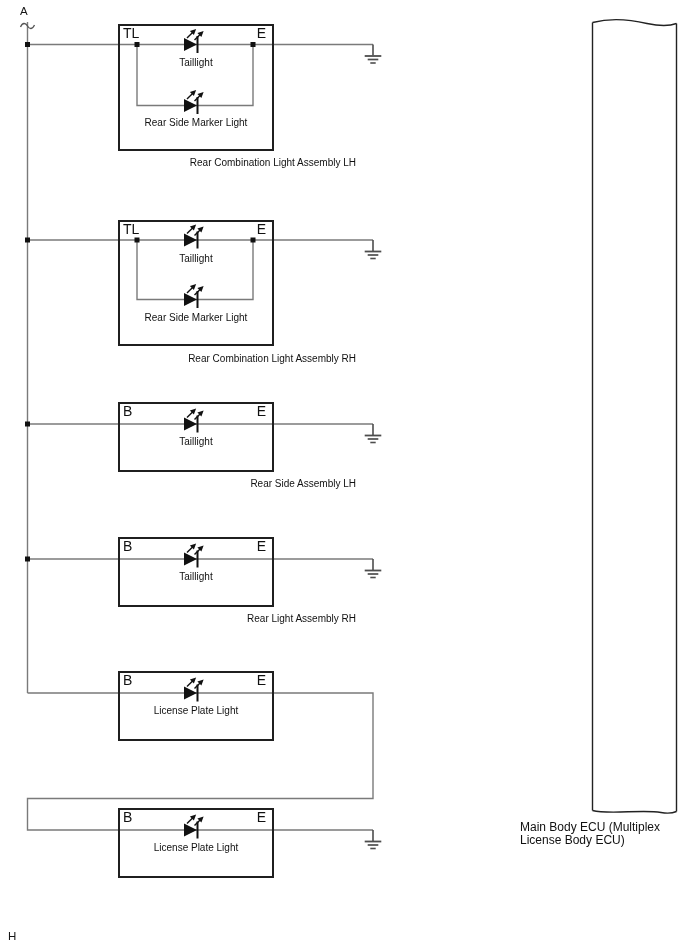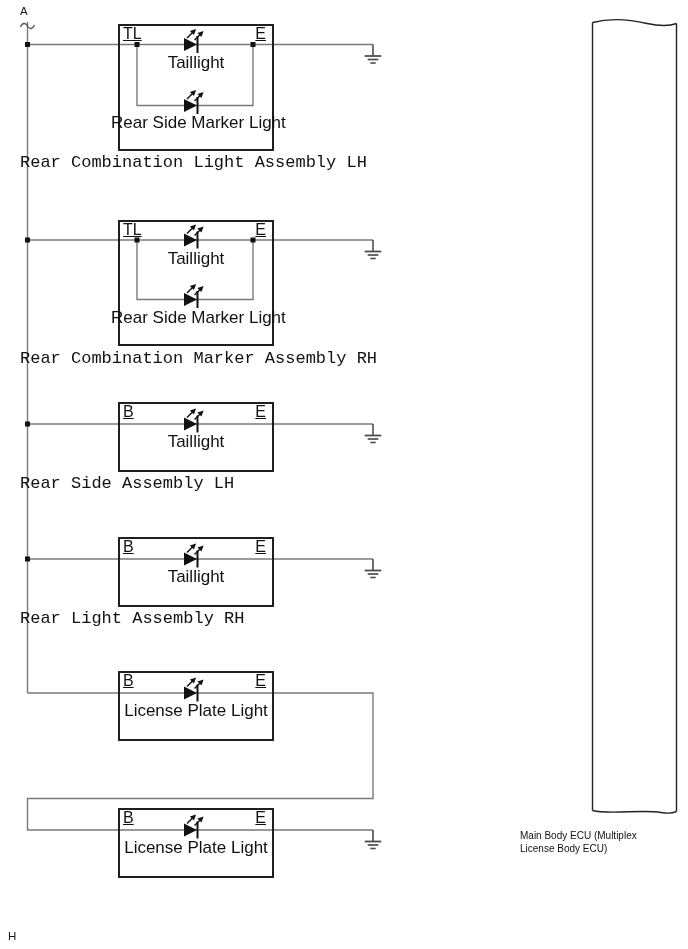--- a/index.html
+++ b/index.html
@@ -1,27 +1,27 @@
 <!DOCTYPE html>
 <html><head>
 <meta charset="utf-8">
 <style>
   html,body{margin:0;padding:0;background:#ffffff;}
   .stage{position:relative;width:688px;height:949px;background:#ffffff;overflow:hidden;
          font-family:"Liberation Sans",sans-serif;color:#111;}
   .layer{position:absolute;left:0;top:0;}
-  .t{position:absolute;white-space:nowrap;font-size:17px;line-height:13px;color:#111;}
+  .t{position:absolute;white-space:nowrap;font-size:10px;line-height:13px;color:#111;}
   .marker{font-size:11.5px;color:#161616;}
   .cbox{position:absolute;left:118px;width:156px;border:2px solid #1f1f1f;background:transparent;box-sizing:border-box;}
   .tall{height:126.5px;}
   .short{height:69.5px;}
-  .term{font-size:16px;text-decoration:underline;}
+  .term{font-size:14px;}
   .lightlbl{left:111px;width:170px;text-align:center;}
-  .asmlbl{left:20px;width:320px;text-align:left;font-family:Liberation Mono, monospace;}
-  .eculbl{font-size:10px;line-height:13px;margin-top:8px;}
+  .asmlbl{left:36px;width:320px;text-align:right;}
+  .eculbl{font-size:12px;line-height:13px;}
 </style>
 </head>
 <body>
 
 <div class="stage">
 
   <svg class="layer" width="688" height="949" viewBox="0 0 688 949">
     <defs>
       <g id="ledarrow">
         <line x1="-8.5" y1="8.5" x2="-2.4" y2="2.4" stroke="#111" stroke-width="1.4"></line>
@@ -102,21 +102,21 @@
   <div class="t term" style="left:123px;top:27px;">TL</div>
   <div class="t term" style="left:240px;top:27px;width:26px;text-align:right;">E</div>
   <div class="t lightlbl" style="top:55.5px;">Taillight</div>
   <div class="t lightlbl" style="top:116px;">Rear Side Marker Light</div>
   <div class="t asmlbl" style="top:156px;">Rear Combination Light Assembly LH</div>
 
   <div class="t term" style="left:123px;top:222.5px;">TL</div>
   <div class="t term" style="left:240px;top:222.5px;width:26px;text-align:right;">E</div>
   <div class="t lightlbl" style="top:251.5px;">Taillight</div>
   <div class="t lightlbl" style="top:310.5px;">Rear Side Marker Light</div>
-  <div class="t asmlbl" style="top:351.5px;">Rear Combination Marker Assembly RH</div>
+  <div class="t asmlbl" style="top:351.5px;">Rear Combination Light Assembly RH</div>
 
   <div class="t term" style="left:123px;top:405px;">B</div>
   <div class="t term" style="left:240px;top:405px;width:26px;text-align:right;">E</div>
   <div class="t lightlbl" style="top:435px;">Taillight</div>
   <div class="t asmlbl" style="top:477px;">Rear Side Assembly LH</div>
 
   <div class="t term" style="left:123px;top:540px;">B</div>
   <div class="t term" style="left:240px;top:540px;width:26px;text-align:right;">E</div>
   <div class="t lightlbl" style="top:570px;">Taillight</div>
   <div class="t asmlbl" style="top:612px;">Rear Light Assembly RH</div>

